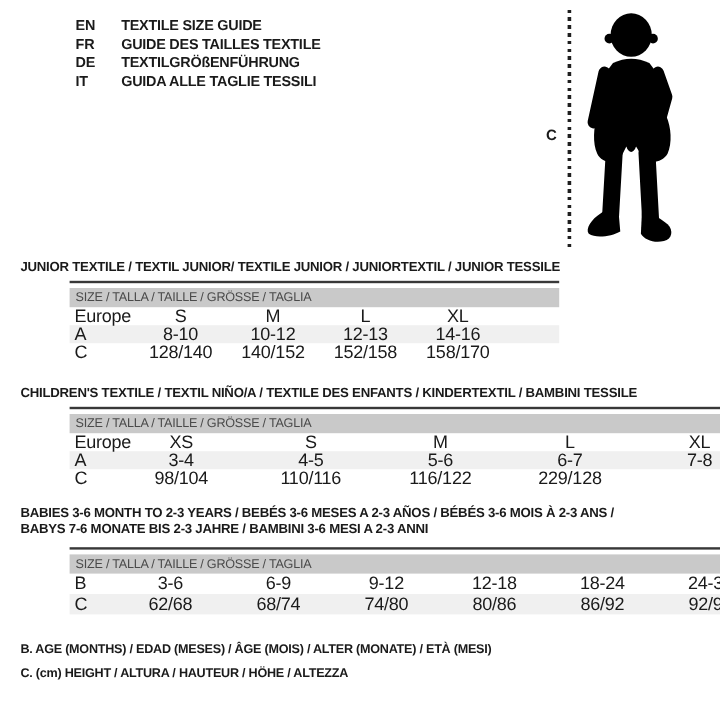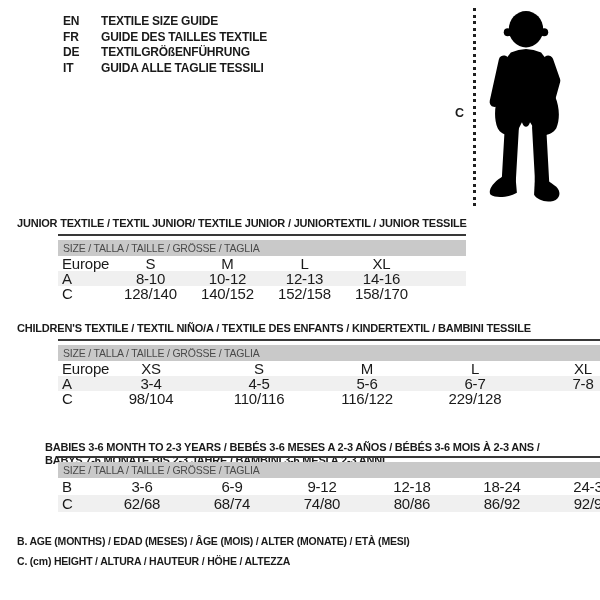--- a/index.html
+++ b/index.html
@@ -31,21 +31,21 @@
     color:#4a4a4a;font-size:10.5px;font-weight:400;padding-left:5px;
   }
   .t-row{display:flex;height:var(--row-h,15px);line-height:var(--row-h,15px);font-size:15px;}
   .t-row.alt{background:var(--row-alt,#f0f0f0);}
   .t-label{flex:none;width:var(--label-w,35px);padding-left:4px;text-align:left;}
   .t-cell{flex:none;width:var(--col-w,90px);text-align:center;}
   #sec0-title{top:217px;}
   #sec0-table{top:234px;width:408px;--label-w:50px;--col-w:77px;--row-h:15px;}
   #sec1-title{top:322px;}
   #sec1-table{top:339px;width:575px;--label-w:35px;--col-w:108px;--row-h:15px;}
-  #sec2-title{top:441px;margin-left:28px;}
+  #sec2-title{top:422px;}
   #sec2-table{top:456px;width:575px;--label-w:35px;--col-w:90px;--row-h:17px;}
   
   #notes{position:absolute;left:17px;top:531px;}
   .note-line{height:20px;line-height:20px;font-size:10.5px;font-weight:700;}
 </style>
 </head>
 <body>
 
 <div id="page" style="--bar-bg: #c9c9c9; --row-alt: #f0f0f0;">
 

